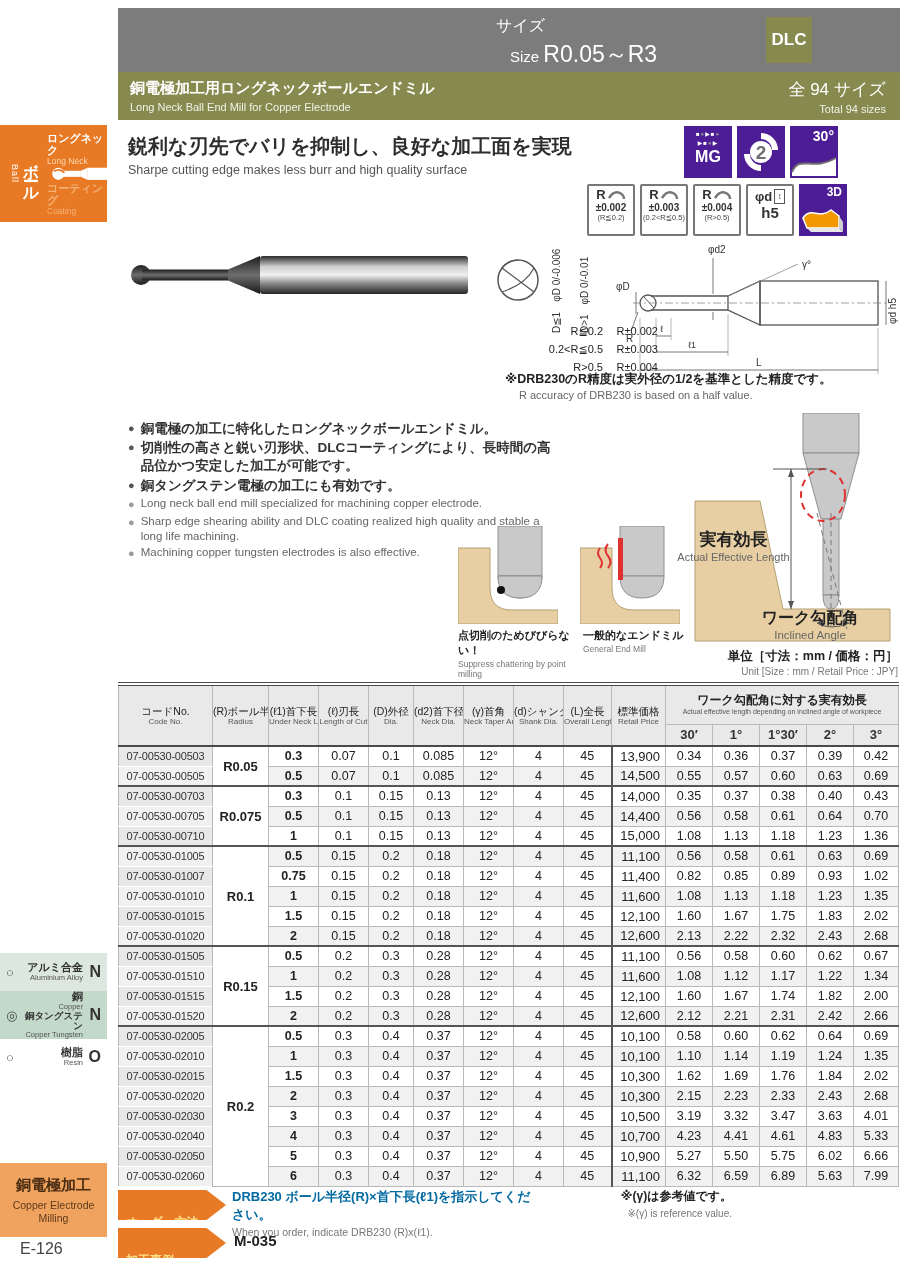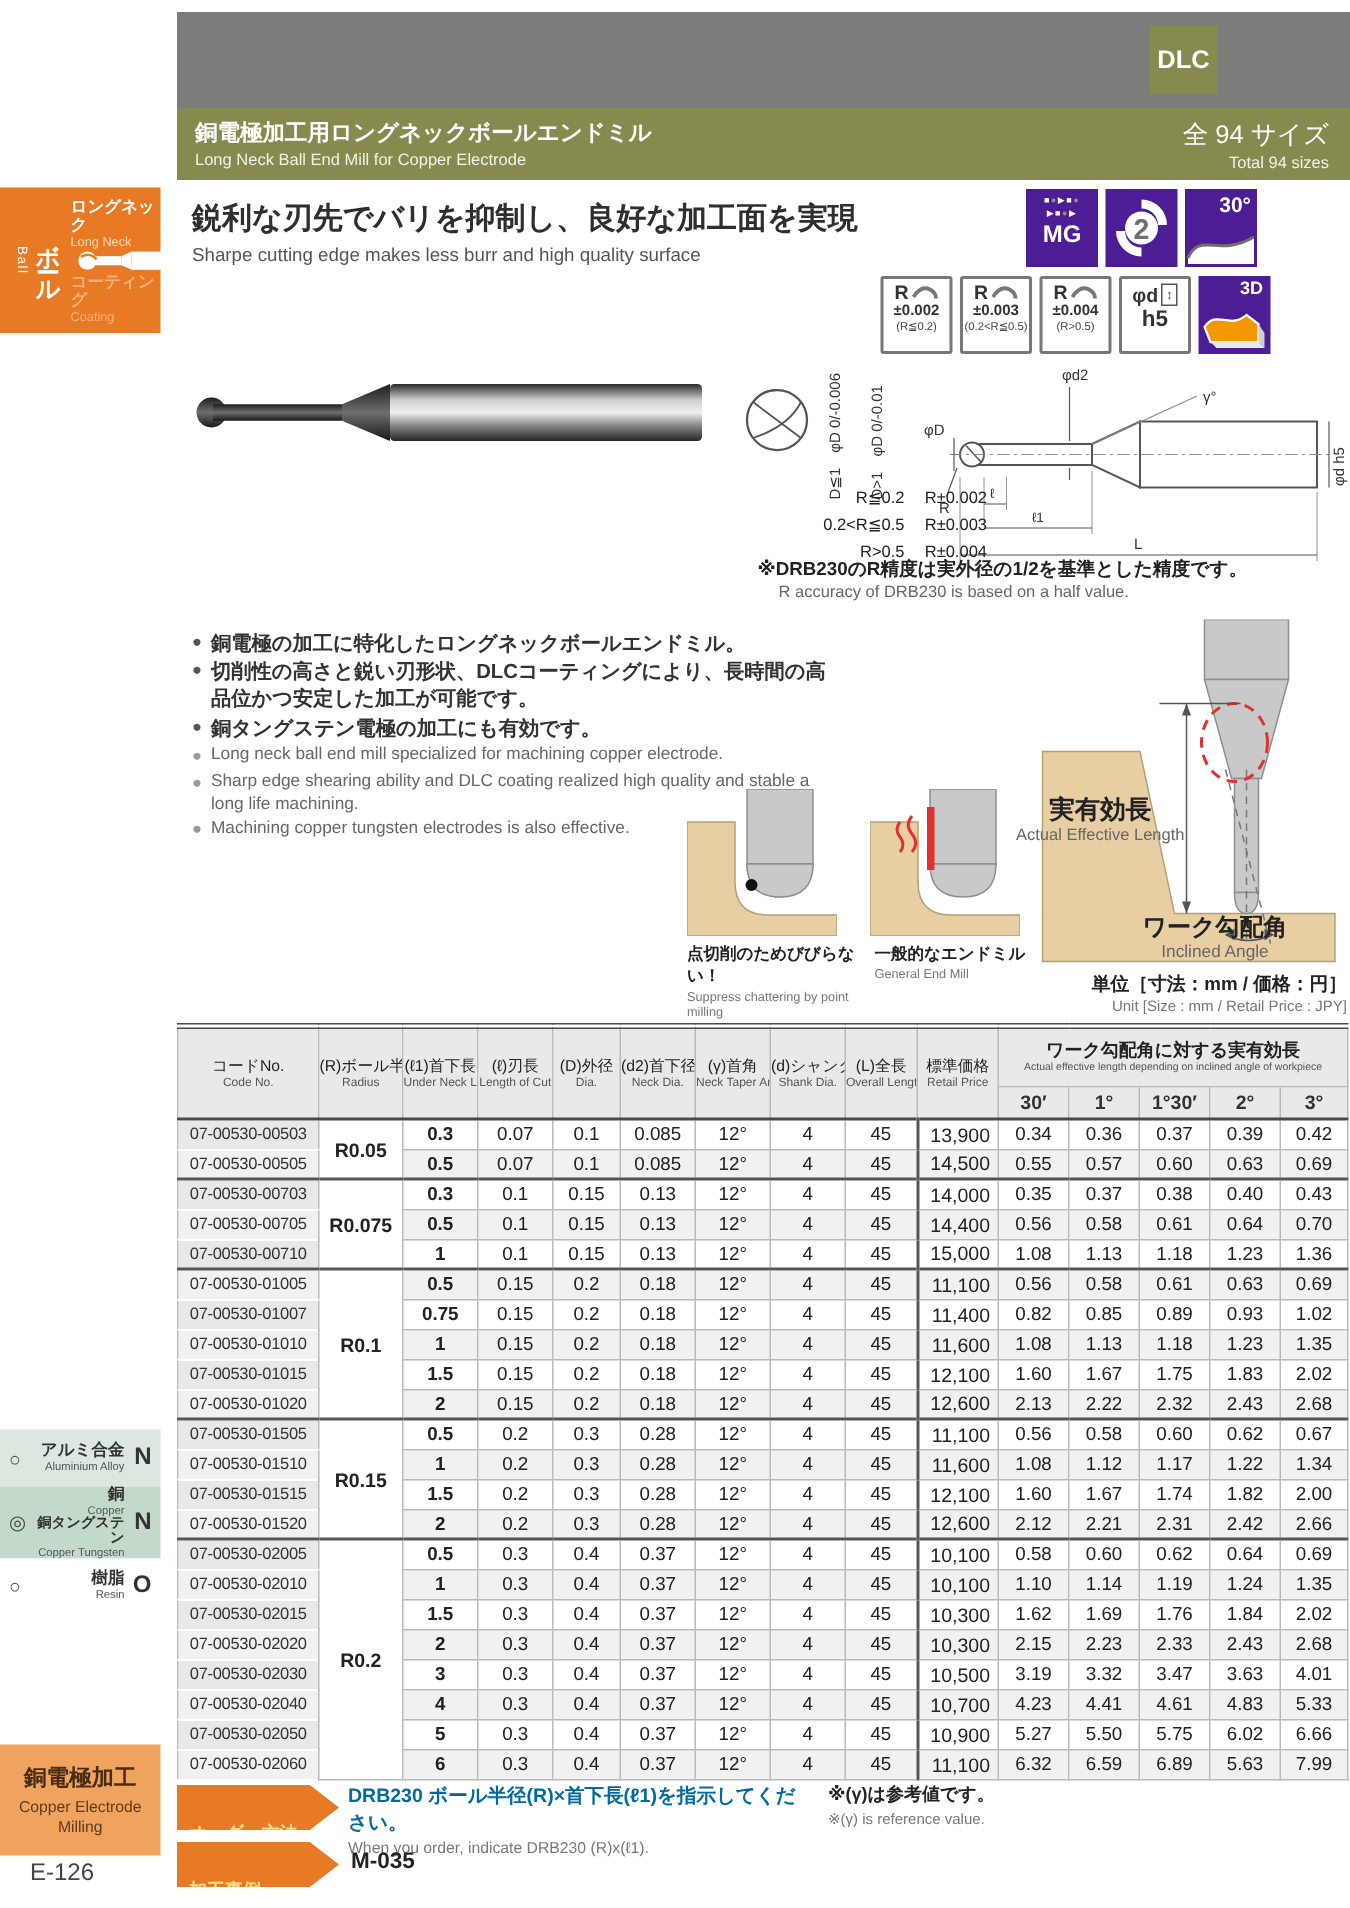--- a/index.html
+++ b/index.html
@@ -132,31 +132,38 @@
   .badge { width:108px; height:30px; background:#e87a25; color:#fff;
            clip-path:polygon(0 0, 82% 0, 100% 50%, 82% 100%, 0 100%);
            display:flex; flex-direction:column; justify-content:center; padding-left:8px; }
   .badge .jp { font-size:12px; font-weight:bold; color:#ffe08a; line-height:1.1;margin-top:44px; }
   .badge .en { font-size:8px; line-height:1.1; }
   .order-badge { left:118px; top:1190px; }
   .case-badge { left:118px; top:1228px; }
   .order-text { left:232px; top:1188px; width:300px; }
   .order-text .jp { font-size:13px; font-weight:bold; color:#0369a1; }
   .order-text .en { font-size:10.5px; color:#777; margin-top:2px; }
-  .ref-text { left:552px; top:1188px; width:200px; }
+  .ref-text { left:532px; top:1188px; width:200px;text-align:right; }
   .ref-text .jp { font-size:12px; font-weight:bold; color:#222; }
   .ref-text .en { font-size:10px; color:#777; margin-top:3px; }
   .case-ref { left:234px; top:1232px; font-size:15px; font-weight:bold; color:#222; }
 
   svg text { font-family:"Liberation Sans","DejaVu Sans",sans-serif; }
 </style>
 </head>
 <body>
 
 <div class="abs band-gray">
+  <div class="size-block">
+    <div class="size-jp">サイズ</div>
+    <div class="size-line">
+      <span>Size</span>
+      <span class="size-range">R0.05～R3</span>
+    </div>
+  </div>
   <div class="dlc-badge">DLC</div>
 </div>
 <div class="abs band-olive">
   <div>
     <div class="sub-jp">銅電極加工用ロングネックボールエンドミル</div>
     <div class="sub-en">Long Neck Ball End Mill for Copper Electrode</div>
   </div>
   <div>
     <div class="total-jp">全 94 サイズ</div>
     <div class="total-en">Total 94 sizes</div>

